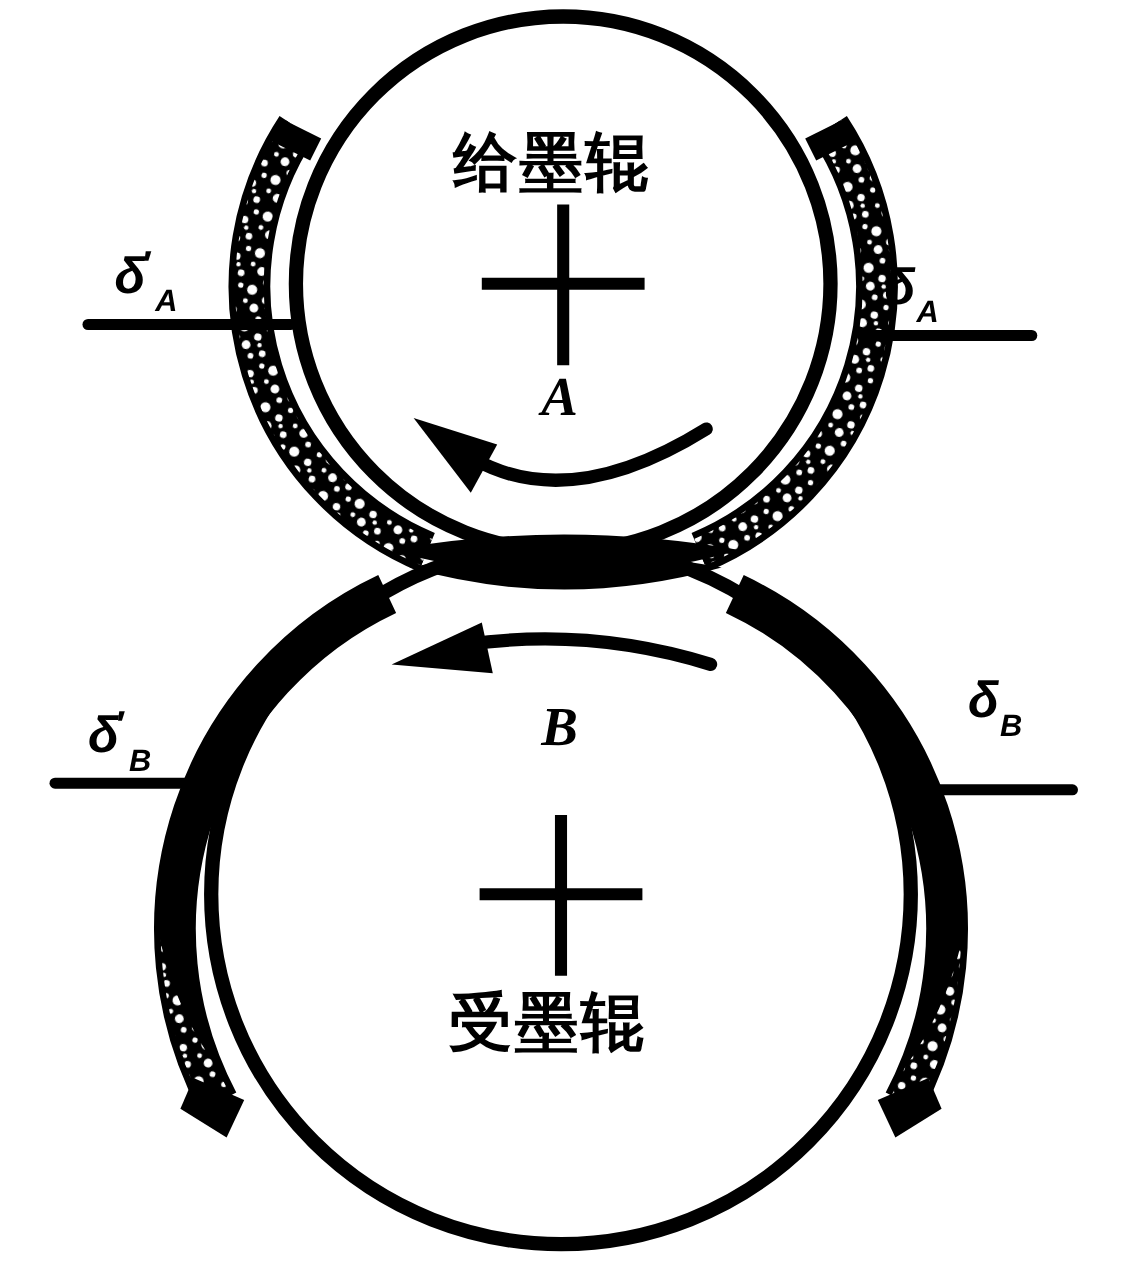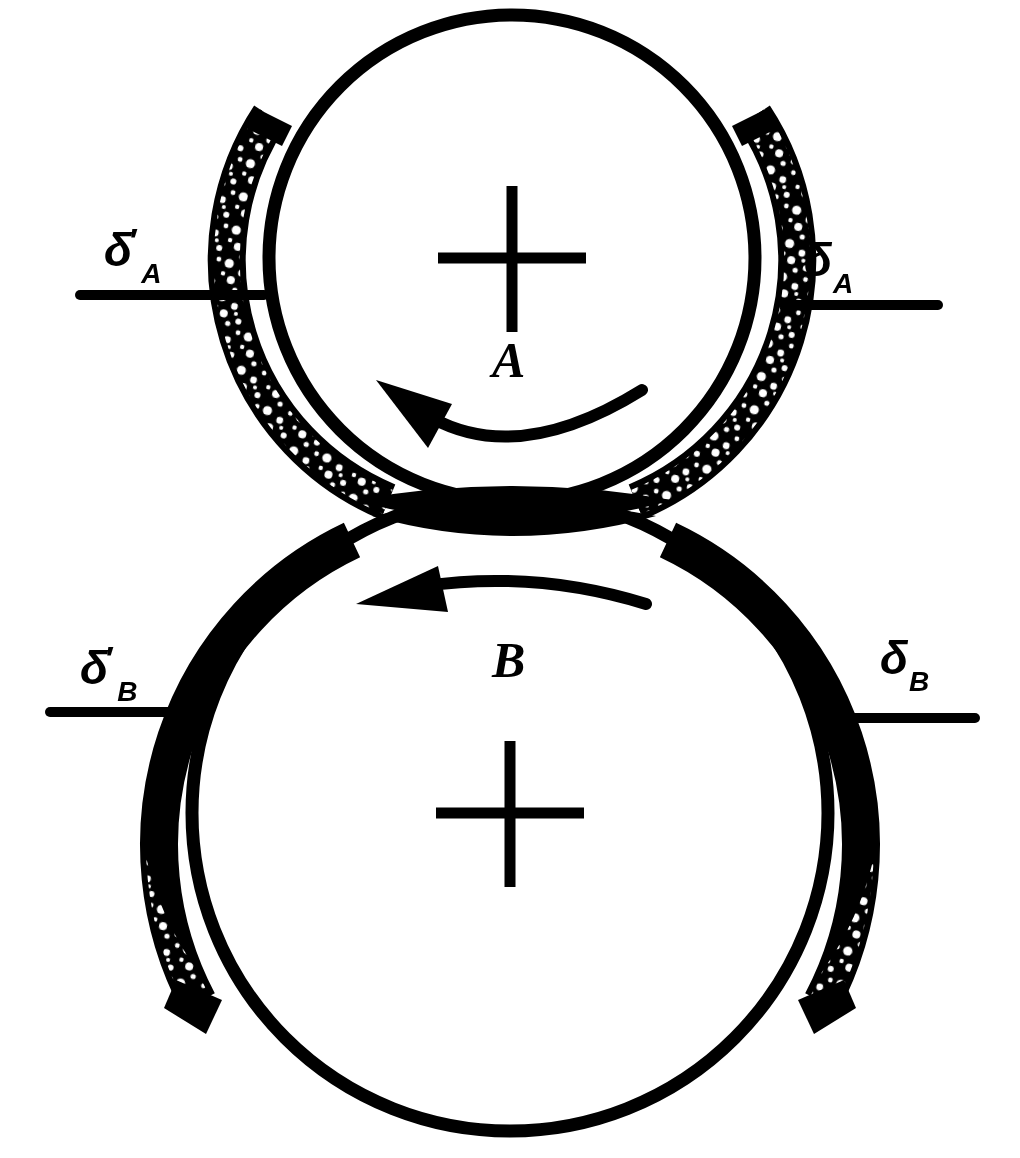--- a/index.html
+++ b/index.html
@@ -176,35 +176,37 @@
     </g>
 
     <g>
       <line x1="80" y1="295" x2="264" y2="295" stroke="#000000" stroke-width="10" stroke-linecap="round"></line>
       <line x1="786" y1="305" x2="938" y2="305" stroke="#000000" stroke-width="10" stroke-linecap="round"></line>
       <line x1="50" y1="712" x2="190" y2="712" stroke="#000000" stroke-width="10" stroke-linecap="round"></line>
       <line x1="846" y1="718" x2="975" y2="718" stroke="#000000" stroke-width="10" stroke-linecap="round"></line>
     </g>
   </svg>
 
+  <div class="lbl cjk" style="left:412px; top:118px;">给墨辊</div>
 
   <div class="lbl ital" style="left:492px; top:335px;">A</div>
 
   <div class="lbl ital" style="left:492px; top:635px;">B</div>
 
+  <div class="lbl cjk" style="left:408px; top:900px;">受墨辊</div>
 
   <div class="lbl delta" style="left:104px; top:196px;">
     <span>δ</span><span class="prime">′</span><span class="sub">A</span>
   </div>
 
   <div class="lbl delta" style="left:804px; top:206px;">
     <span>δ</span><span class="sub">A</span>
   </div>
 
   <div class="lbl delta" style="left:80px; top:614px;">
     <span>δ</span><span class="prime">′</span><span class="sub">B</span>
   </div>
 
-  <div class="lbl delta" style="left:880px; top:604px;">
+  <div class="lbl delta" style="left:880px; top:582px;">
     <span>δ</span><span class="sub">B</span>
   </div>
 
 </div>
 
 </body></html>

